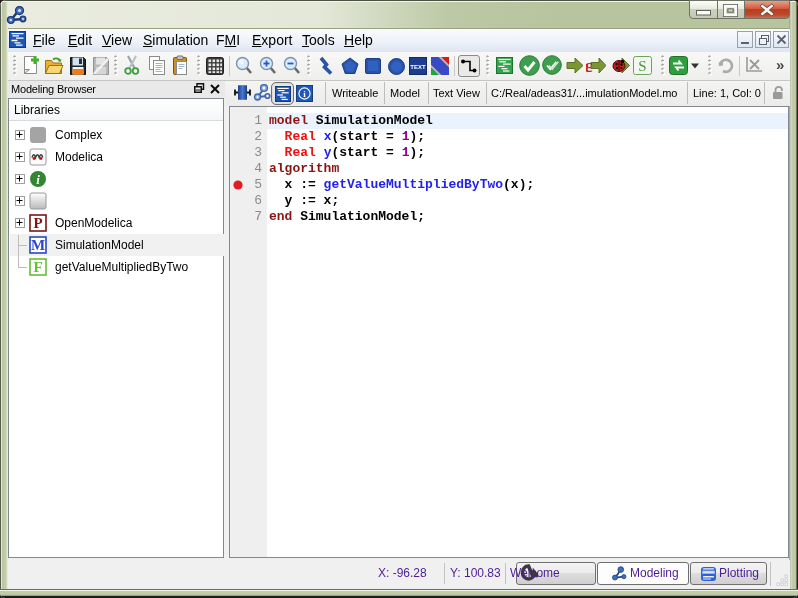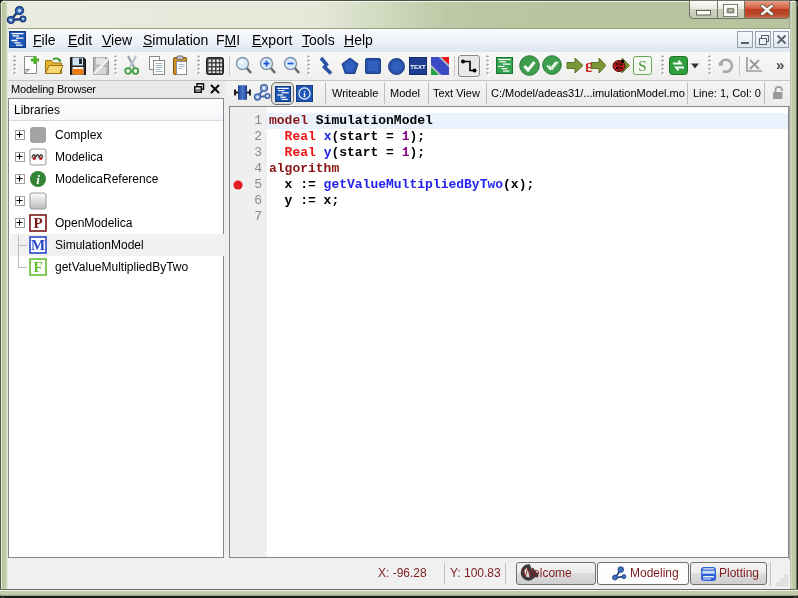--- a/index.html
+++ b/index.html
@@ -41,21 +41,21 @@
   .tb2-lbl{position:absolute;top:0;height:26px;line-height:26px;font-size:11px;color:#000;}
   #editor{left:229px;top:106px;width:560px;height:452px;background:#ffffff;border:1px solid #828790;box-sizing:border-box;}
   #gutter{position:absolute;left:0;top:0;width:37px;height:450px;background:#efefef;}
   .lnum{position:absolute;width:32px;text-align:right;font-family:"Liberation Mono",monospace;font-size:13px;line-height:16px;color:#8c8c8c;}
   .cline{position:absolute;left:39px;font-family:"Liberation Mono",monospace;font-size:13px;line-height:16px;font-weight:bold;color:#000;white-space:pre;}
   
   #statusbar{left:8px;top:560px;width:782px;height:29px;background:#f0f0f0;}
   .st-sep{position:absolute;top:3px;width:1px;height:21px;background:#c2c2c2;}
   .st-btn{position:absolute;top:562px;height:23px;border:1px solid #707070;border-radius:3px;box-sizing:border-box;
     background:linear-gradient(to bottom,#f3f3f3,#ebebeb 50%,#dddddd 50%,#cfcfcf);}
-  .st-txt{position:absolute;height:22px;line-height:22px;font-size:12px;color:#7f1d1d;}
+  .st-txt{position:absolute;height:22px;line-height:22px;font-size:12px;color:#4c1d95;}
 </style>
 </head>
 <body>
 <div id="win">
   <div class="abs" id="btop"></div>
   <div class="abs" id="btop2"></div>
   <div class="abs" id="titlebar"></div>
   <div class="abs" id="bleft"></div>
   <div class="abs" id="bright"></div>
   <div class="abs" id="bbottom"></div>
@@ -381,21 +381,20 @@
     </div>
     <div class="trow" style="top:69px;">
       <div class="texp"></div>
         <svg class="abs" style="left:4px;top:5px" width="11" height="11" viewBox="0 0 11 11">
           <path d="M2.5,5.5h6M5.5,2.5v6" stroke="#000"></path>
         </svg>
       <svg class="abs" style="left:19px;top:2px" width="18" height="18" viewBox="0 0 18 18">
         <circle cx="9" cy="9" r="8" fill="#338433"></circle>
         <text x="9" y="13.5" font-family="Liberation Serif" font-size="13" font-style="italic" font-weight="bold" fill="#fff" text-anchor="middle">i</text>
       </svg>
-      <div class="tlabel">ModelicaReference</div>
     </div>
     <div class="trow" style="top:91px;">
       <div class="texp"></div>
         <svg class="abs" style="left:4px;top:5px" width="11" height="11" viewBox="0 0 11 11">
           <path d="M2.5,5.5h6M5.5,2.5v6" stroke="#000"></path>
         </svg>
       <svg class="abs" style="left:19px;top:2px" width="18" height="18" viewBox="0 0 18 18">
           <rect x="1" y="1" width="16" height="16" rx="2" fill="url(#gsv)" stroke="#9a9a9a"></rect>
           <defs>
             <linearGradient id="gsv" x1="0" y1="0" x2="0" y2="1">
@@ -484,21 +483,21 @@
     <circle cx="8.5" cy="8.5" r="5.6" fill="none" stroke="#fff" stroke-width="1.1"></circle>
     <text x="8.5" y="12" font-family="Liberation Serif" font-size="9" font-weight="bold" fill="#fff" text-anchor="middle">i</text>
   </svg>
   <div class="tb2-sep" style="left:325px;top:82px;"></div>
   <div class="tb2-lbl" style="left:332px;top:80px;">Writeable</div>
   <div class="tb2-sep" style="left:384px;top:82px;"></div>
   <div class="tb2-lbl" style="left:390px;top:80px;">Model</div>
   <div class="tb2-sep" style="left:428px;top:82px;"></div>
   <div class="tb2-lbl" style="left:433px;top:80px;">Text View</div>
   <div class="tb2-sep" style="left:486px;top:82px;"></div>
-  <div class="tb2-lbl" style="left:491px;top:80px;">C:/Model/adeas31/...imulationModel.mo</div>
+  <div class="tb2-lbl" style="left:491px;top:80px;">C:/Real/adeas31/...imulationModel.mo</div>
   <div class="tb2-sep" style="left:687px;top:82px;"></div>
   <div class="tb2-lbl" style="left:693px;top:80px;">Line: 1, Col: 0</div>
   <div class="tb2-sep" style="left:764px;top:82px;"></div>
 
   <svg class="abs" style="left:771px;top:85px" width="16" height="16" viewBox="0 0 16 16">
     <path d="M4.5,7 v-2 a3.2 3.2 0 0 1 6.4,0 v1" fill="none" stroke="#9a9a9a" stroke-width="1.8"></path>
     <rect x="2" y="7" width="9.5" height="7" rx="1" fill="#9a9a9a"></rect>
   </svg>
 
   <div class="abs" id="editor">
@@ -513,34 +512,35 @@
     <div class="lnum" style="top:102px;">7</div>
     <svg class="abs" style="left:3px;top:73px" width="10" height="10" viewBox="0 0 10 10">
         <circle cx="5" cy="5" r="4.6" fill="#e11c23"></circle>
       </svg>
     <div class="cline" style="top:6px;font-family:Liberation Mono, monospace;"><span style="color:#8b1414">model</span> SimulationModel</div>
     <div class="cline" style="top:22px;">  <span style="color:#ee1111">Real</span> <span style="color:#2222ee">x</span>(start = <span style="color:#8b008b">1</span>);</div>
     <div class="cline" style="top:38px;">  <span style="color:#ee1111">Real</span> <span style="color:#2222ee">y</span>(start = <span style="color:#8b008b">1</span>);</div>
     <div class="cline" style="top:54px;"><span style="color:#8b1414">algorithm</span></div>
     <div class="cline" style="top:70px;">  x := <span style="color:#2222ee">getValueMultipliedByTwo</span>(x);</div>
     <div class="cline" style="top:86px;">  y := x;</div>
+    <div class="cline" style="top:102px;"><span style="color:#8b1414">end</span> SimulationModel;</div>
   </div>
 
   <div class="abs" id="statusbar"></div>
   <div class="st-txt" style="left:378px;top:562px;">X: -96.28</div>
   <div class="st-sep" style="left:444px;top:563px;"></div>
   <div class="st-txt" style="left:450px;top:562px;">Y: 100.83</div>
   <div class="st-sep" style="left:505px;top:563px;"></div>
   <div class="st-sep" style="left:770px;top:562px;height:24px;"></div>
   <div class="st-btn" style="left:516px;width:80px;"></div>
   <svg class="abs" style="left:520px;top:564px" width="18" height="17" viewBox="0 0 18 17">
     <path d="M8.5,2 a6 6.5 0 1 0 6,6.5 l2.5,3 h-4.5 z" fill="none" stroke="#3b3b3b" stroke-width="3.6"></path>
     <path d="M14.5,8.5 l3,3.5 h-5 z" fill="#3b3b3b"></path>
   </svg>
-  <div class="st-txt" style="left:510px;top:562px;margin-left:12px;">Welcome</div>
+  <div class="st-txt" style="left:510px;top:562px;">Welcome</div>
   <div class="st-btn" style="left:597px;width:92px;background:#fdfdfd;border-color:#6e6e6e;"></div>
   <svg class="abs" style="left:611px;top:566px" width="16" height="16" viewBox="0 0 18 18">
     <g stroke="#26477f" fill="#3e6ebe">
       <line x1="5" y1="13" x2="11" y2="4" stroke-width="2"></line>
       <line x1="5" y1="13" x2="14" y2="12" stroke-width="2"></line>
       <circle cx="11" cy="4" r="3.2"></circle>
       <circle cx="4.5" cy="13" r="2.8"></circle>
       <circle cx="14.5" cy="12" r="2.3"></circle>
     </g>
   </svg>

